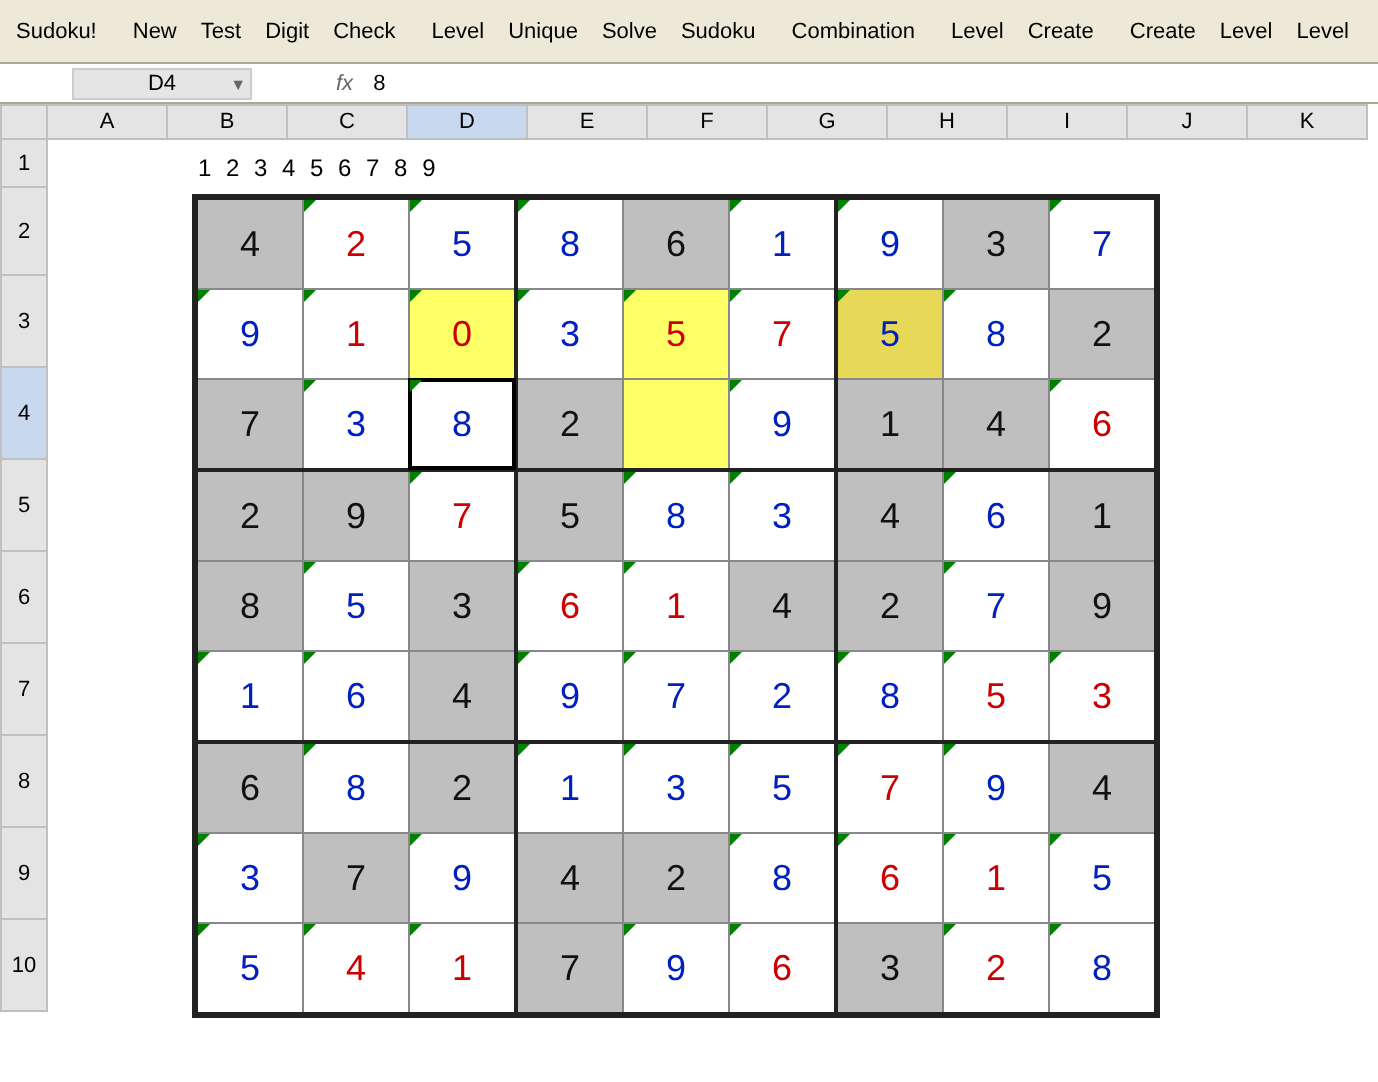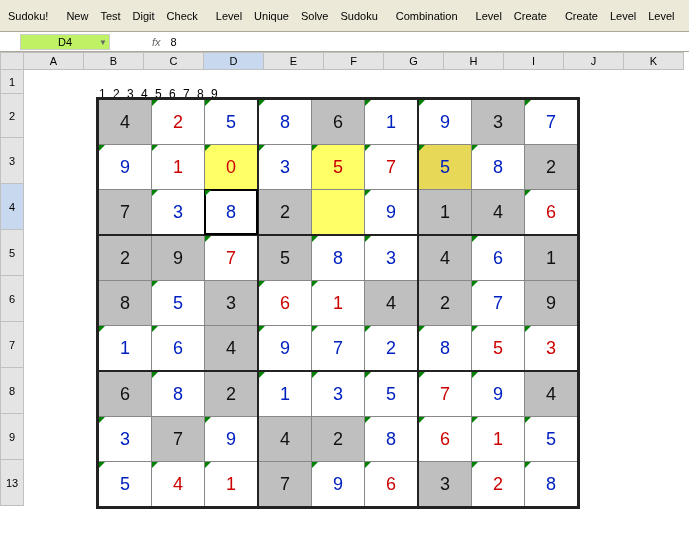--- a/index.html
+++ b/index.html
@@ -35,22 +35,22 @@
     display: flex;
     align-items: center;
     height: 20px;
     border-bottom: 1px solid #aca899;
     background: #fff;
   }
   .name-box {
     width: 90px;
     border: 1px solid #ccc;
     padding: 1px 6px;
-    margin: 0 2px 0 20px;
-    background: #bef264;
+    margin: 0 2px 0 36px;
+    background: #e5e5e5;
     text-align: center;
     position: relative;
   }
   .name-box .arrow {
     position: absolute;
     right: 2px;
     top: 3px;
     font-size: 8px;
     color: #666;
   }
@@ -102,21 +102,21 @@
     justify-content: center;
   }
   .row-h.sel { background: #c8d8ef; }
   .grid-body {
     position: relative;
     flex: 1;
   }
   .digits-label {
     position: absolute;
     left: 75px;
-    top: 17px;
+    top: 7px;
     font-size: 12px;
     letter-spacing: 2px;
   }
   .sudoku {
     position: absolute;
     left: 72px;
     top: 27px;
     border: 3px solid #222;
     background: #222;
     display: grid;
@@ -202,21 +202,21 @@
     <div class="row-headers" id="rowHeaders">
         <div class="row-h" style="height: 24px;">1</div>
         <div class="row-h" style="height: 44px;">2</div>
         <div class="row-h" style="height: 46px;">3</div>
         <div class="row-h sel" style="height: 46px;">4</div>
         <div class="row-h" style="height: 46px;">5</div>
         <div class="row-h" style="height: 46px;">6</div>
         <div class="row-h" style="height: 46px;">7</div>
         <div class="row-h" style="height: 46px;">8</div>
         <div class="row-h" style="height: 46px;">9</div>
-        <div class="row-h" style="height: 46px;">13</div>
+        <div class="row-h" style="height: 46px;">10</div>
       </div>
   </div>
   <div style="flex:1">
     <div class="col-headers" id="colHeaders">
         <div class="col-h">A</div>
         <div class="col-h">B</div>
         <div class="col-h">C</div>
         <div class="col-h sel">D</div>
         <div class="col-h">E</div>
         <div class="col-h">F</div>

